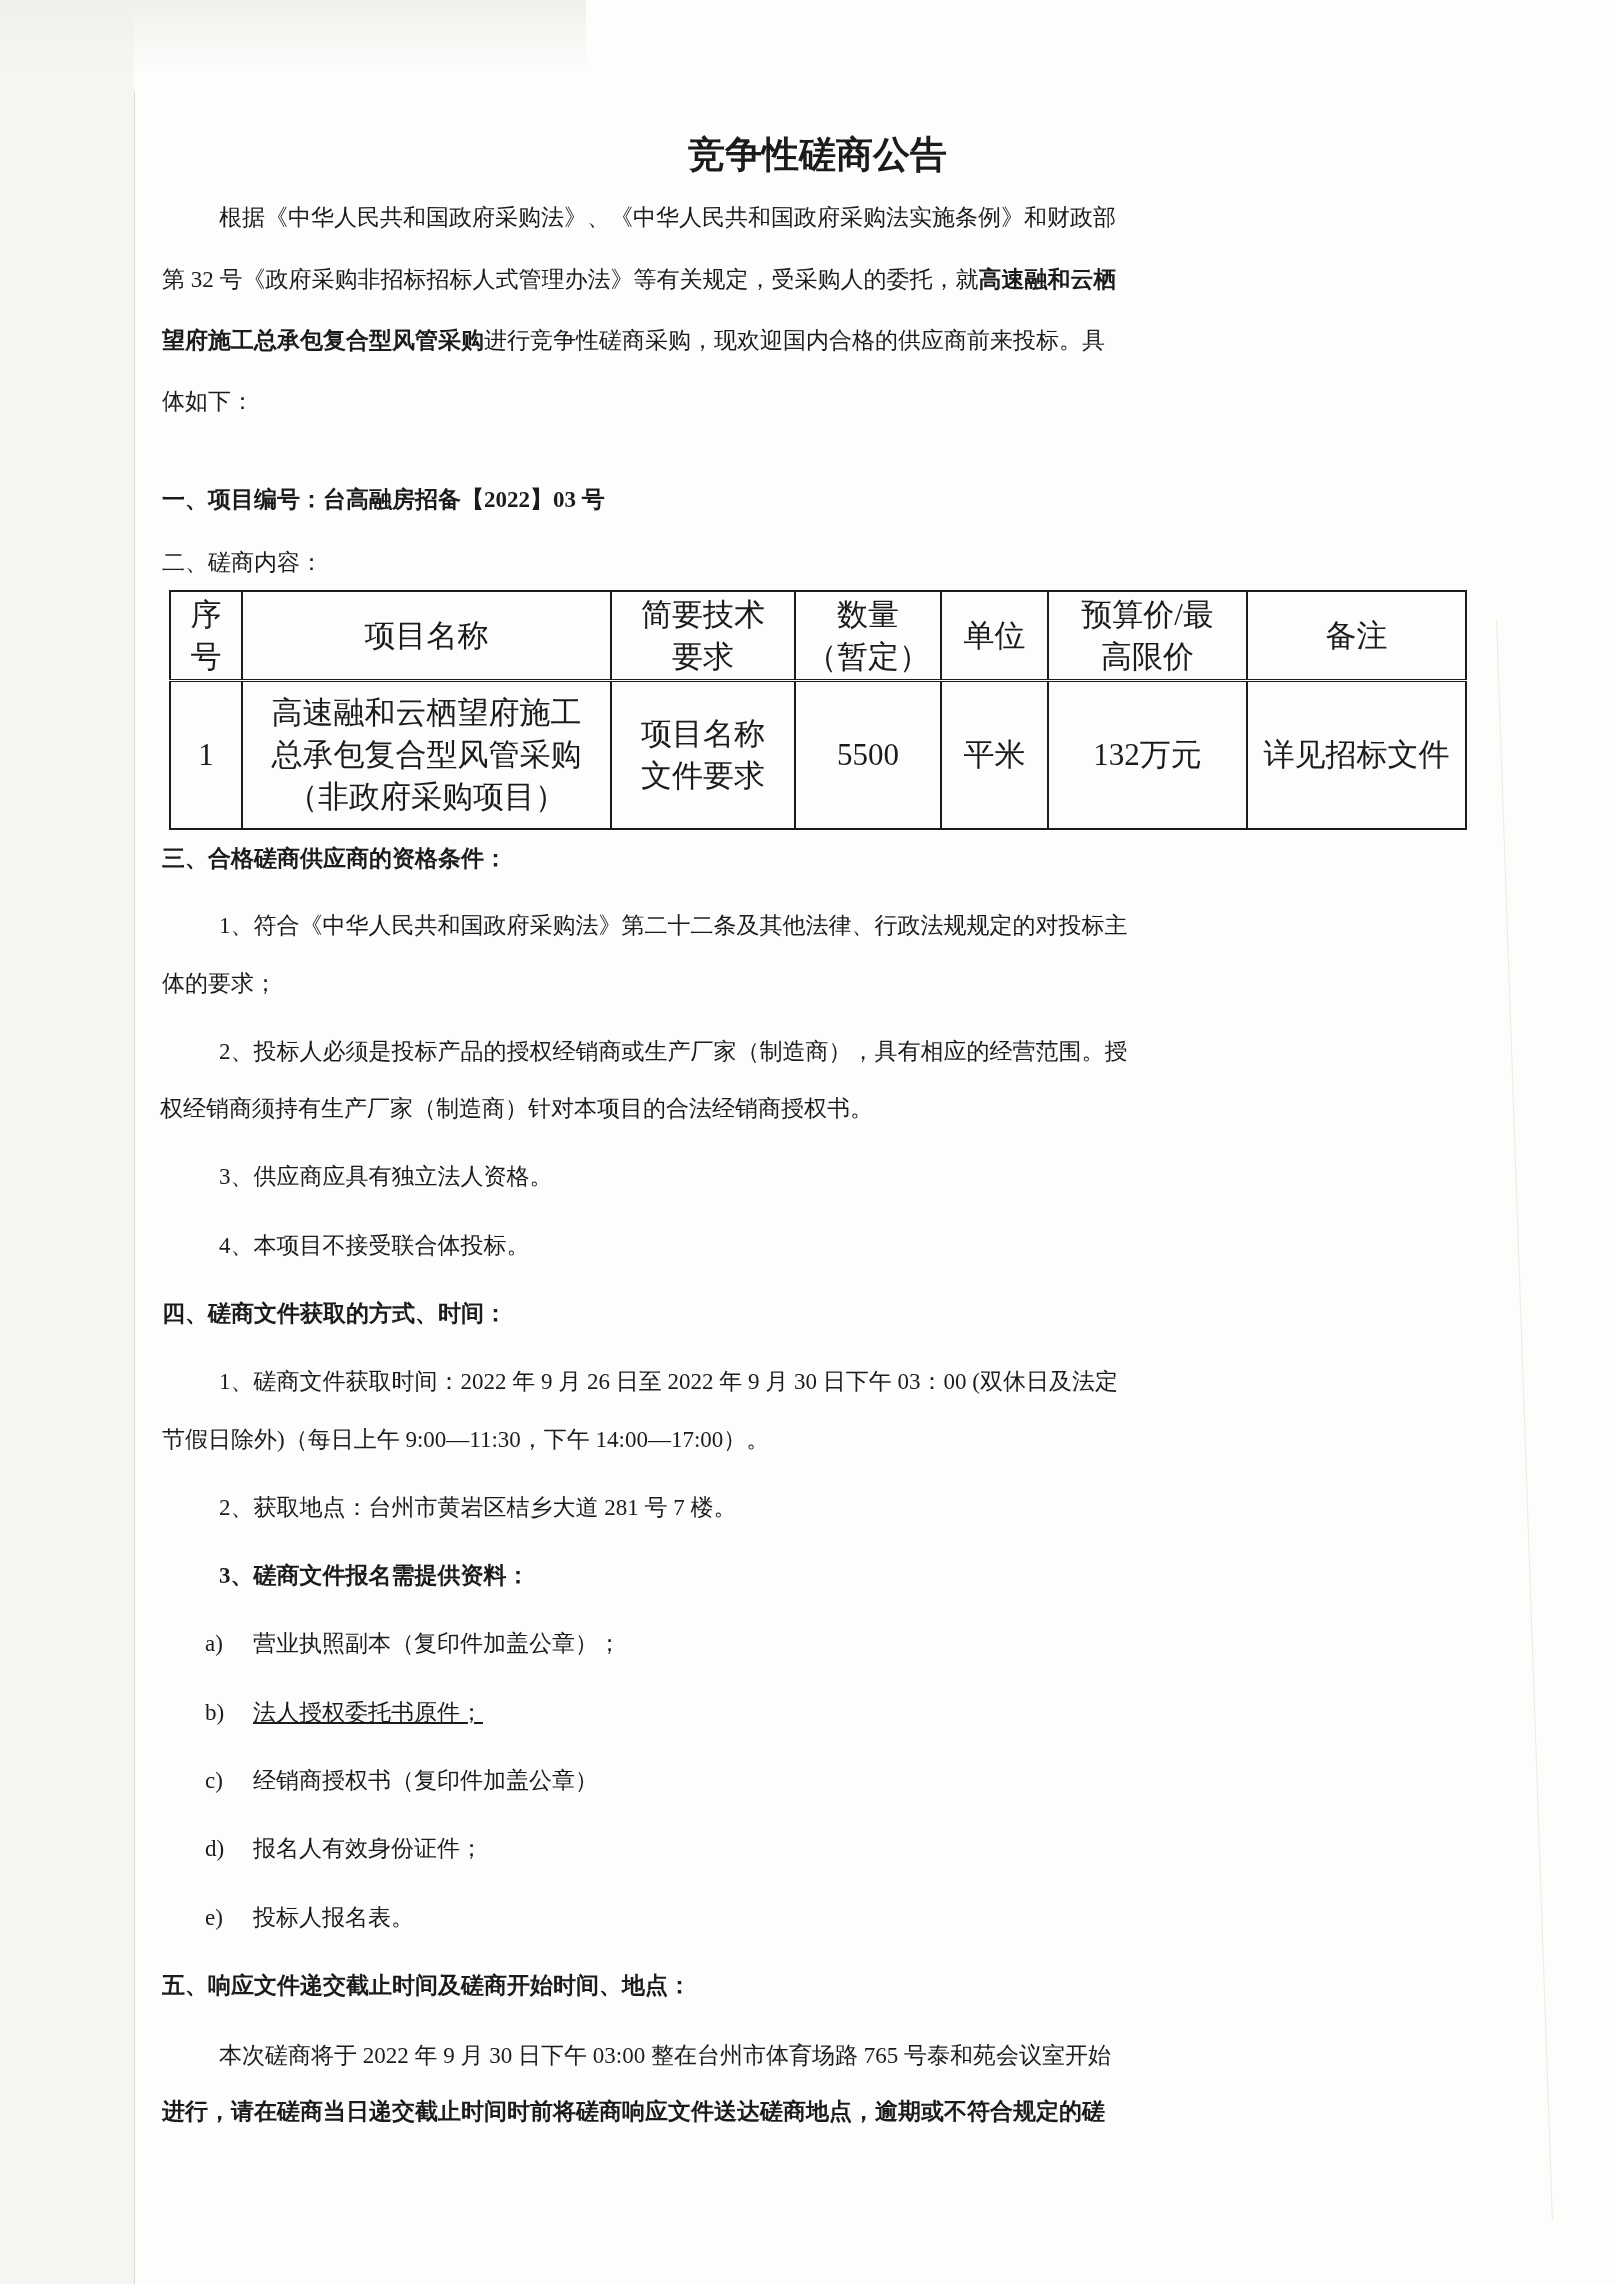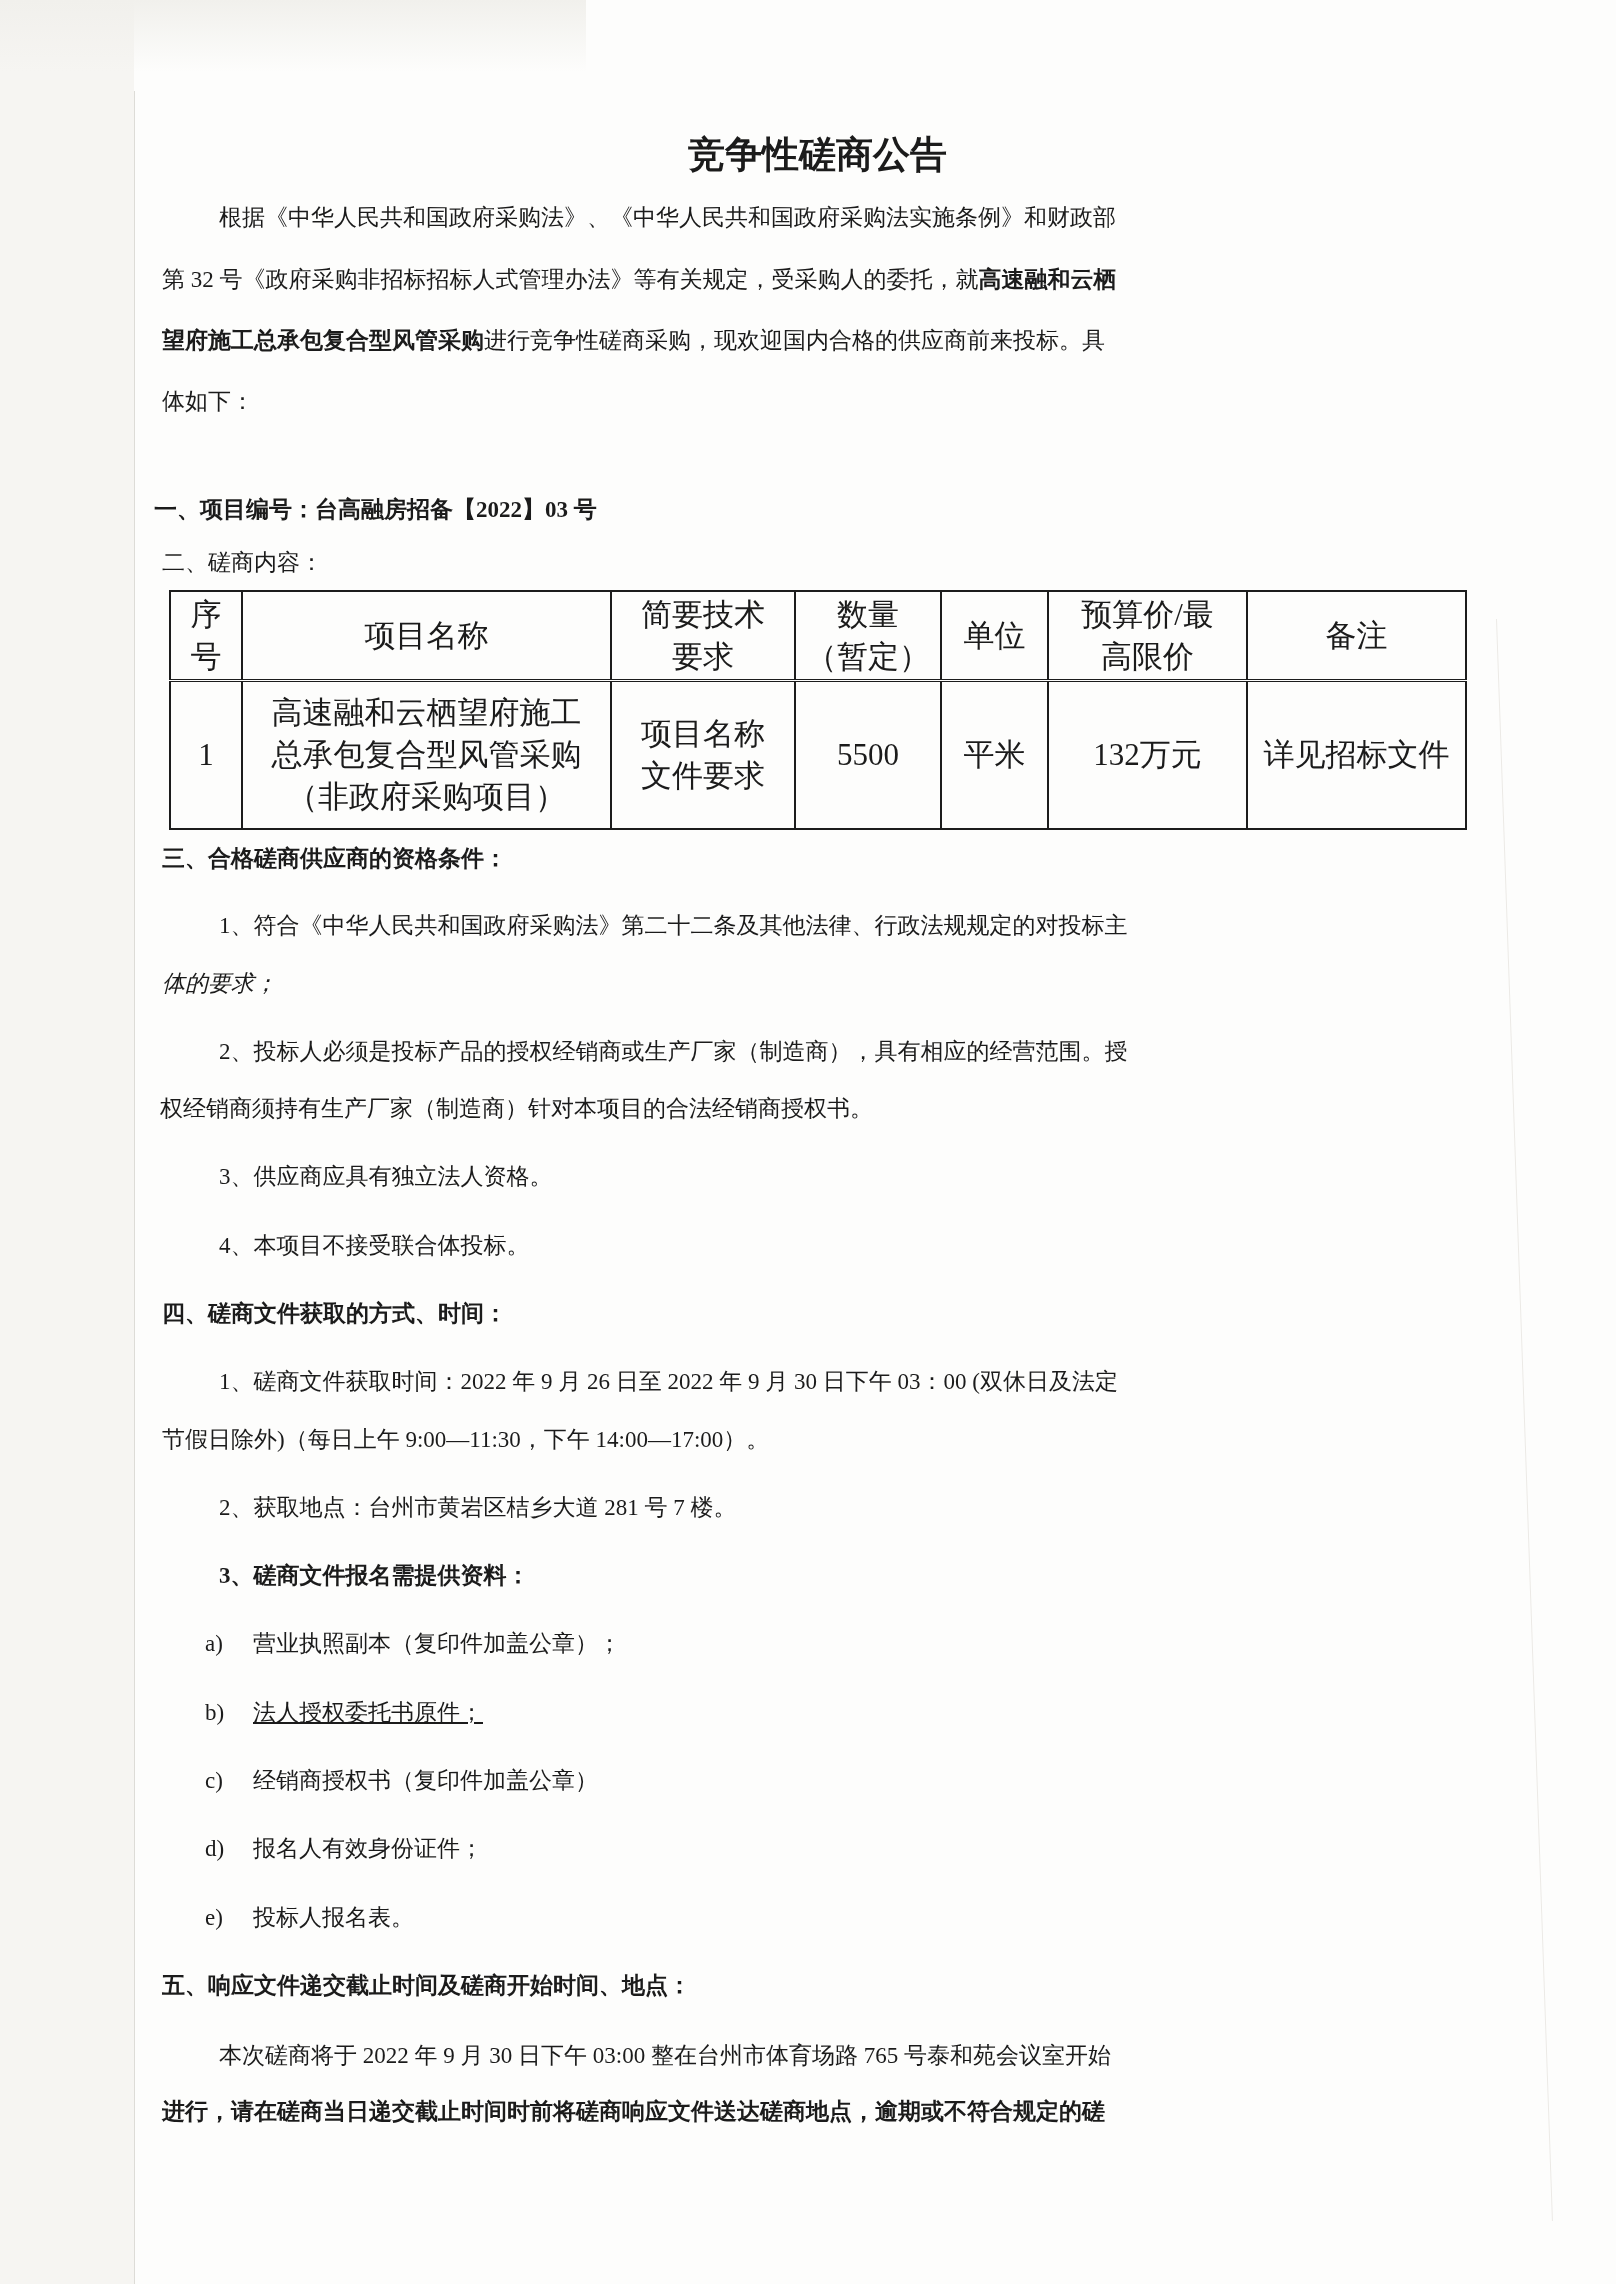--- a/index.html
+++ b/index.html
@@ -38,21 +38,21 @@
 <div class="scan-top-shade"></div>
 <div class="scan-right-line"></div>
 
 <div class="doc-title">竞争性磋商公告</div>
 
 <div class="line" style="left:219px;top:205px;">根据《中华人民共和国政府采购法》、《中华人民共和国政府采购法实施条例》和财政部</div>
 <div class="line" style="left:162px;top:267px;"><span>第 32 号《政府采购非招标招标人式管理办法》等有关规定，受采购人的委托，就</span><span class="bold">高速融和云栖</span></div>
 <div class="line" style="left:162px;top:328px;"><span class="bold">望府施工总承包复合型风管采购</span><span>进行竞争性磋商采购，现欢迎国内合格的供应商前来投标。具</span></div>
 <div class="line" style="left:162px;top:389px;">体如下：</div>
 
-<div class="line bold" style="left:154px;top:487px;margin-top:10px;">一、项目编号：台高融房招备【2022】03 号</div>
+<div class="line bold" style="left:162px;top:487px;">一、项目编号：台高融房招备【2022】03 号</div>
 <div class="line" style="left:162px;top:550px;">二、磋商内容：</div>
 
 <table class="cn-table">
   <colgroup>
     <col style="width:72px">
       <col style="width:369px">
       <col style="width:184px">
     <col style="width:146px">
       <col style="width:107px">
       <col style="width:199px">
@@ -102,21 +102,21 @@
       <td>5500</td>
       <td>平米</td>
       <td>132万元</td>
       <td>详见招标文件</td>
     </tr>
   </tbody>
 </table>
 
 <div class="line bold" style="left:162px;top:846px;">三、合格磋商供应商的资格条件：</div>
 <div class="line" style="left:219px;top:913px;">1、符合《中华人民共和国政府采购法》第二十二条及其他法律、行政法规规定的对投标主</div>
-<div class="line" style="left:162px;top:971px;font-style:italic;">体的要求；</div>
+<div class="line" style="left:162px;top:971px;">体的要求；</div>
 <div class="line" style="left:219px;top:1039px;">2、投标人必须是投标产品的授权经销商或生产厂家（制造商），具有相应的经营范围。授</div>
 <div class="line" style="left:160px;top:1096px;">权经销商须持有生产厂家（制造商）针对本项目的合法经销商授权书。</div>
 <div class="line" style="left:219px;top:1164px;">3、供应商应具有独立法人资格。</div>
 <div class="line" style="left:219px;top:1233px;">4、本项目不接受联合体投标。</div>
 
 <div class="line bold" style="left:162px;top:1301px;">四、磋商文件获取的方式、时间：</div>
 <div class="line" style="left:219px;top:1369px;">1、磋商文件获取时间：2022 年 9 月 26 日至 2022 年 9 月 30 日下午 03：00 (双休日及法定</div>
 <div class="line" style="left:162px;top:1427px;">节假日除外)（每日上午 9:00—11:30，下午 14:00—17:00）。</div>
 <div class="line" style="left:219px;top:1495px;">2、获取地点：台州市黄岩区桔乡大道 281 号 7 楼。</div>
 <div class="line bold" style="left:219px;top:1563px;">3、磋商文件报名需提供资料：</div>

